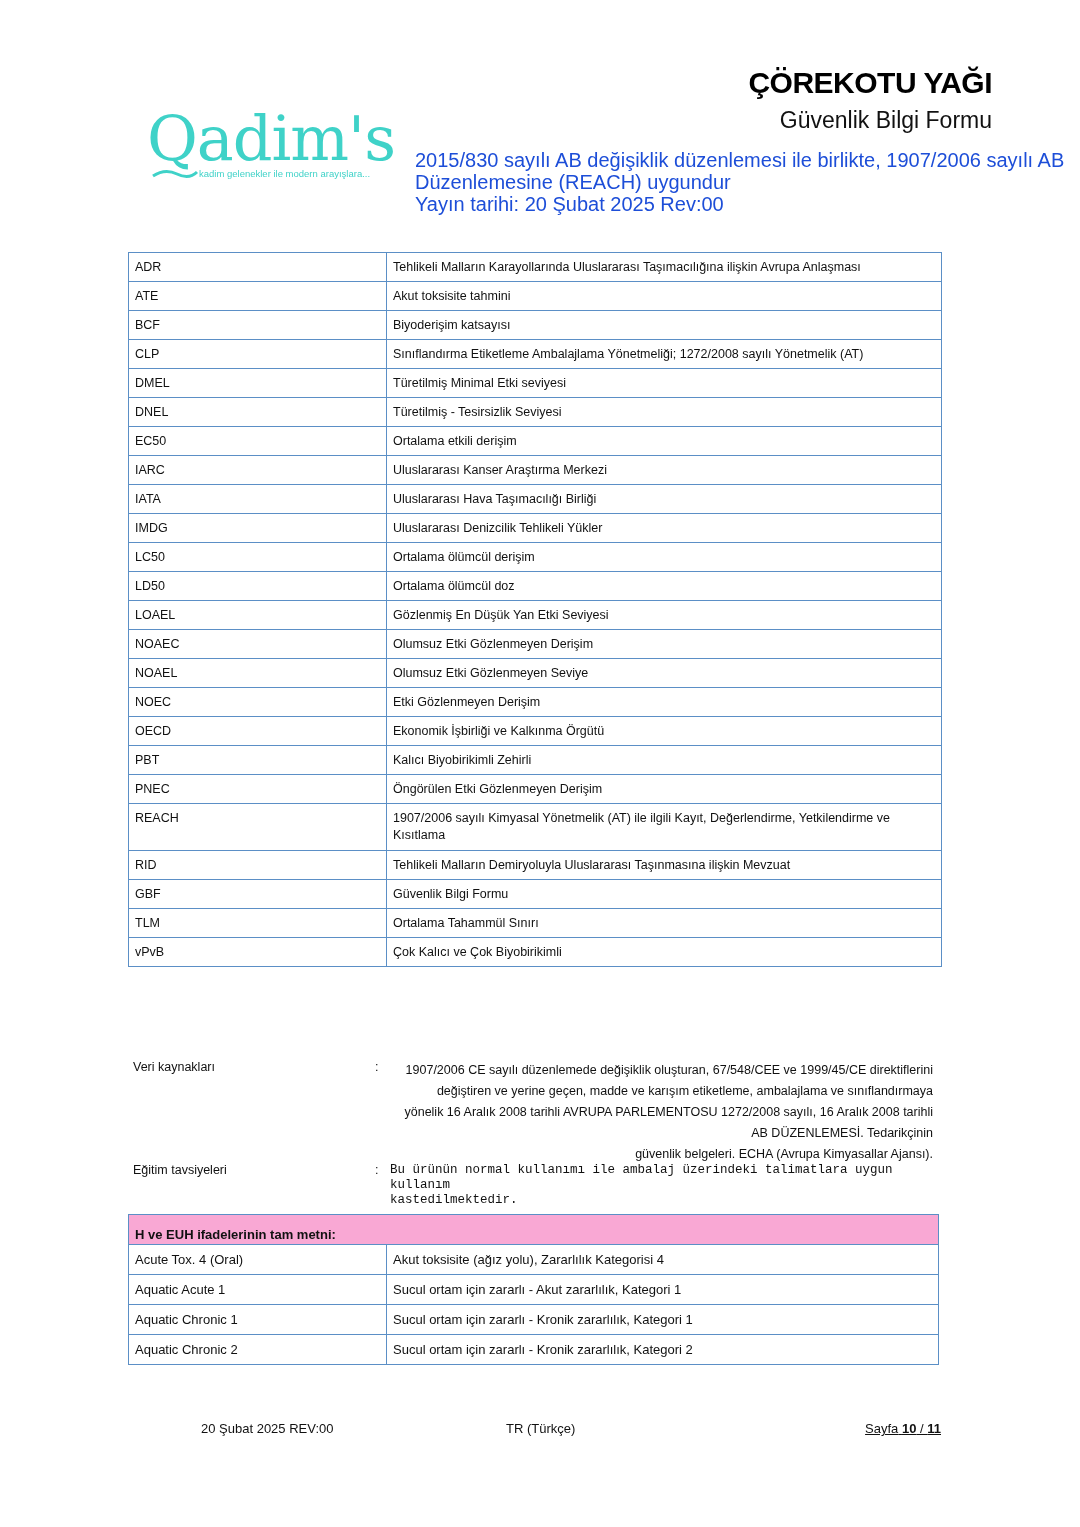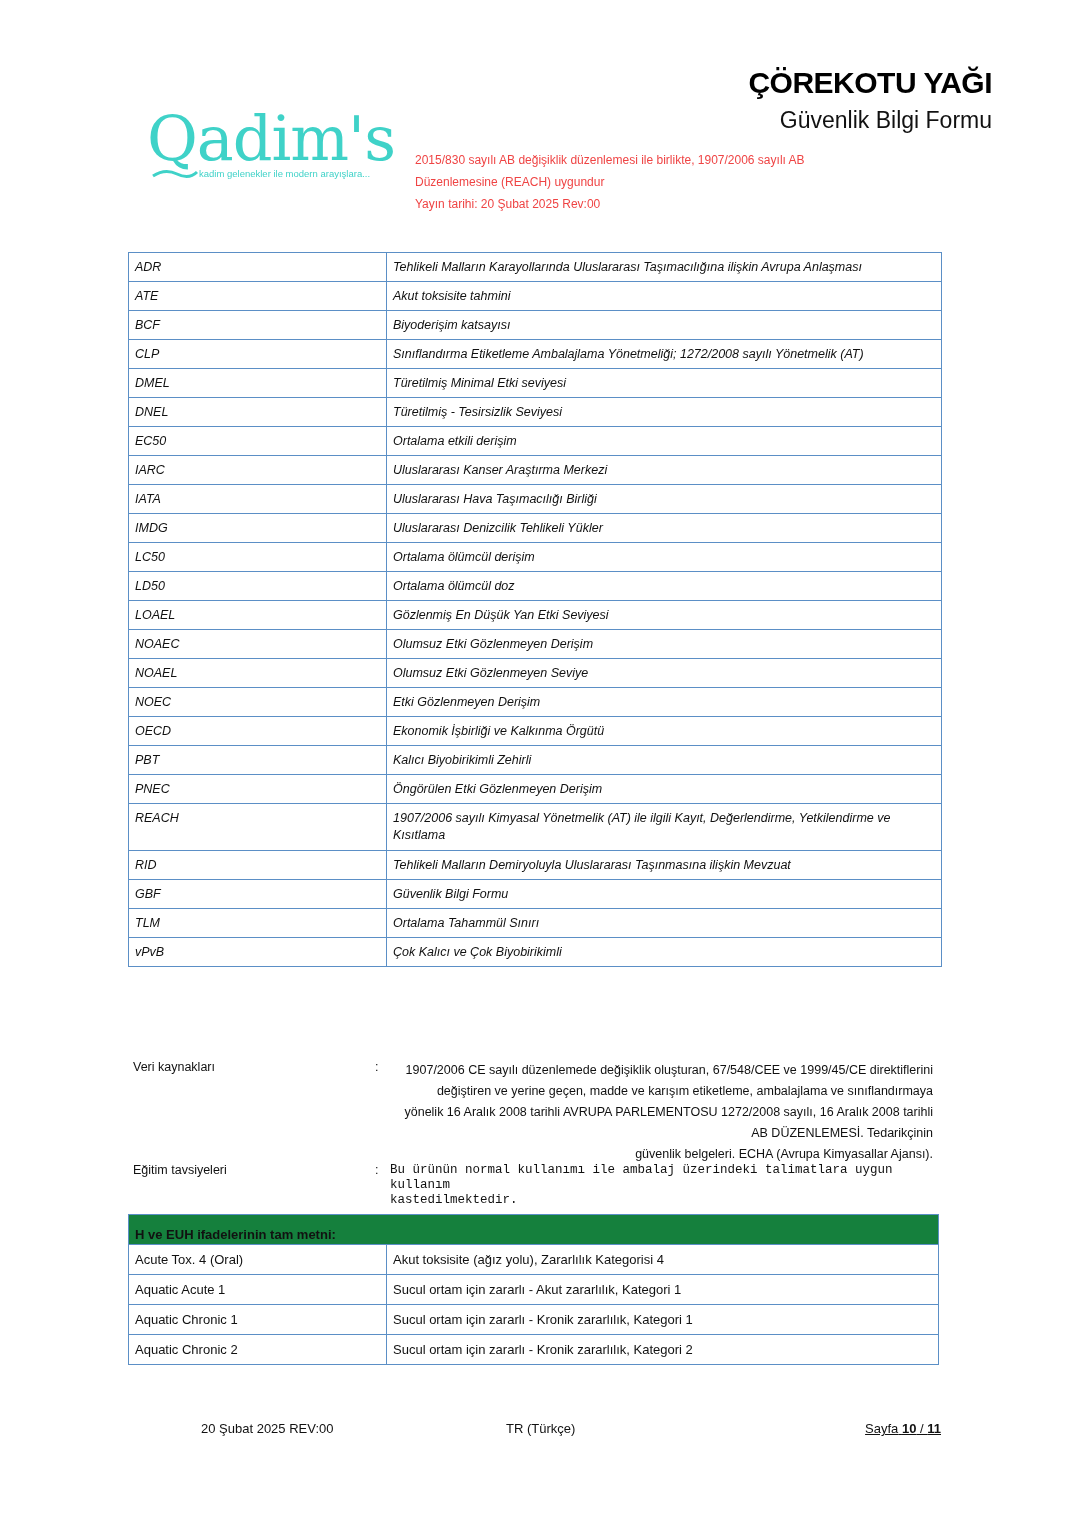--- a/index.html
+++ b/index.html
@@ -5,41 +5,41 @@
   html, body { margin: 0; padding: 0; background: #ffffff; }
   body { width: 1080px; height: 1527px; position: relative; font-family: "Liberation Sans", sans-serif; color: #111; overflow: hidden; }
 
   .logo { position: absolute; left: 147px; top: 108px; width: 240px; height: 80px; }
   .logo-main { position: absolute; left: 0; top: 0; font-family: "DejaVu Serif", serif; font-size: 62px; line-height: 62px; color: #3fd2c8; letter-spacing: -1px; font-weight: normal; }
   .logo-tag { position: absolute; left: 52px; top: 60px; font-size: 9.5px; color: #3fd2c8; letter-spacing: 0px; white-space: nowrap; }
   .logo-wave { position: absolute; left: 4px; top: 58px; width: 48px; height: 14px; }
 
   .title { position: absolute; right: 88px; top: 66px; font-size: 30px; font-weight: bold; color: #000; text-align: right; white-space: nowrap; letter-spacing: -0.5px; }
   .subtitle { position: absolute; right: 88px; top: 107px; font-size: 23px; color: #111; text-align: right; white-space: nowrap; }
-  .reg { position: absolute; left: 415px; top: 149px; font-size: 12px; line-height: 22px; color: #ef4444; }
+  .reg { position: absolute; left: 415px; top: 149px; font-size: 20px; line-height: 22px; color: #1d4ed8; }
   .reg div { white-space: nowrap; }
 
-  table.abbr { position: absolute; left: 128px; top: 252px; width: 814px; border-collapse: collapse; font-size: 12.5px; font-style: italic; }
+  table.abbr { position: absolute; left: 128px; top: 252px; width: 814px; border-collapse: collapse; font-size: 12.5px; }
   table.abbr td { border: 1.5px solid #5b8fc6; padding: 0 6px; height: 28px; vertical-align: middle; color: #111; }
   table.abbr td.k { width: 245px; }
   table.abbr tr.tall td { height: 40px; vertical-align: top; padding-top: 6px; line-height: 17px; }
 
   .notes { position: absolute; left: 133px; top: 1060px; width: 800px; font-size: 12.5px; color: #111; }
   .note-row { display: flex; }
   .note-label { width: 242px; }
   .note-colon { width: 15px; }
   .note-text { flex: 1; }
   .src .note-text { line-height: 21px; text-align: right; }
   .edu { margin-top: -2px; }
   .edu .note-text { line-height: 15px; font-family: Liberation Mono, monospace; }
 
   table.h { position: absolute; left: 128px; top: 1214px; width: 811px; border-collapse: collapse; font-size: 13px; }
   table.h td { border: 1.5px solid #5b8fc6; padding: 0 6px; height: 29px; vertical-align: middle; color: #111; }
   table.h td.k { width: 245px; }
-  table.h tr.head td { background: #15803d; font-weight: bold; height: 27px; vertical-align: bottom; padding-bottom: 2px; }
+  table.h tr.head td { background: #f9a8d4; font-weight: bold; height: 27px; vertical-align: bottom; padding-bottom: 2px; }
 
   .footer { position: absolute; top: 1421px; font-size: 13px; color: #111; white-space: nowrap; }
   .f-left { left: 201px; }
   .f-mid { left: 506px; }
   .f-right { right: 139px; text-decoration: underline; }
   .f-right b { font-weight: bold; }
 </style>
 </head>
 <body>
 

